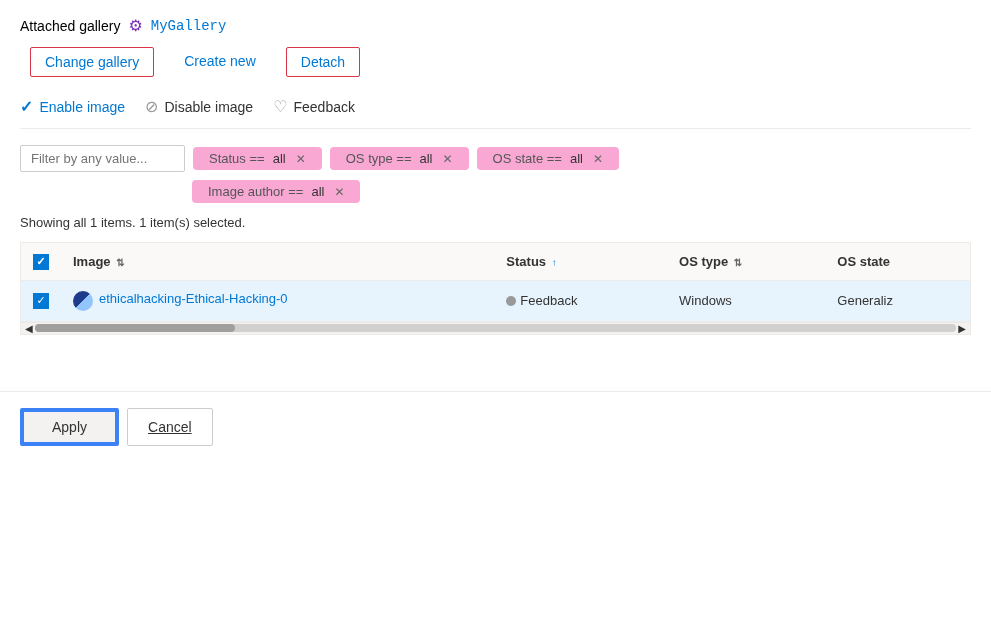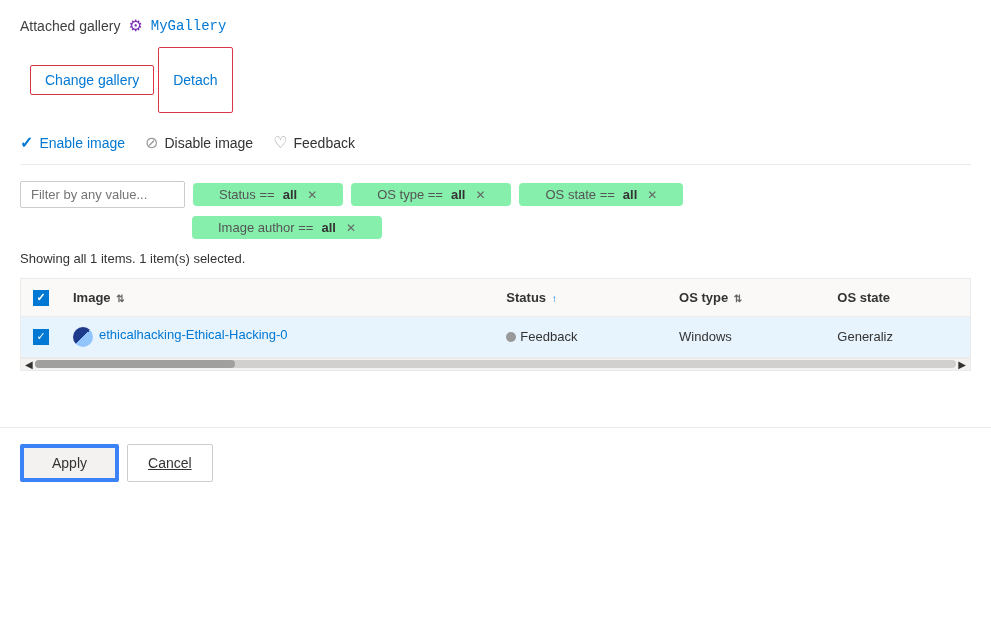--- a/index.html
+++ b/index.html
@@ -20,42 +20,42 @@
     
     .attached-gallery-row {
       display: flex;
       align-items: center;
       gap: 8px;
       margin-bottom: 12px;
     }
 
     .attached-gallery-label {
       font-size: 14px;
-      color: #404040;
+      color: #000000;
       font-weight: 400;
     }
 
     .gallery-icon {
       color: #7b2fb5;
       font-size: 16px;
     }
 
     .gallery-name {
       color: #0078d4;
       font-size: 14px;
       text-decoration: none;
       cursor: pointer;
       font-family: Liberation Mono, monospace;
     }
 
     
     .action-buttons-row {
       display: flex;
-      align-items: center;
-      gap: 4px;
+      align-items: flex-start;
+      gap: 16px;
       margin-bottom: 20px;
       margin-left: 10px;
     }
 
     .btn-outlined {
       border: 1.5px solid #dc3545;
       background: #fff;
       color: #0078d4;
       padding: 6px 14px;
       font-size: 14px;
@@ -69,21 +69,21 @@
       color: #0078d4;
       padding: 6px 14px;
       font-size: 14px;
       cursor: pointer;
     }
 
     .btn-outlined-red {
       border: 1.5px solid #dc3545;
       background: #fff;
       color: #0078d4;
-      padding: 24px 14px;
+      padding: 6px 14px;
       font-size: 14px;
       cursor: pointer;
       border-radius: 2px;
     }
 
     
     .toolbar-row {
       display: flex;
       align-items: center;
       gap: 20px;
@@ -136,33 +136,33 @@
       font-size: 13px;
       color: #999;
       border-radius: 2px;
       width: 165px;
       outline: none;
     }
 
     .filter-chip {
       display: flex;
       align-items: center;
-      background: #86efac;
+      background: #f9a8d4;
       border-radius: 4px;
-      padding: 4px 26px;
+      padding: 4px 16px;
       font-size: 13px;
       gap: 8px;
     }
 
     .filter-chip .chip-key {
       color: #555;
     }
 
     .filter-chip .chip-val {
-      font-weight: 700;
+      font-weight: 400;
       color: #333;
     }
 
     .filter-chip .chip-close {
       color: #666;
       cursor: pointer;
       font-size: 12px;
       margin-left: 2px;
     }
 
@@ -361,20 +361,21 @@
 <div class="main-container">
 
   <div class="attached-gallery-row">
     <span class="attached-gallery-label">Attached gallery</span>
     <span class="gallery-icon">⚙</span>
     <a class="gallery-name">MyGallery</a>
   </div>
 
   <div class="action-buttons-row">
     <button class="btn-outlined">Change gallery</button>
+    <button class="btn-text">Create new</button>
     <button class="btn-outlined-red">Detach</button>
   </div>
 
   <div class="toolbar-row">
     <div class="toolbar-item active">
       <span class="icon-check">✓</span>
       <span>Enable image</span>
     </div>
     <div class="toolbar-item">
       <span class="icon-disable">⊘</span>

